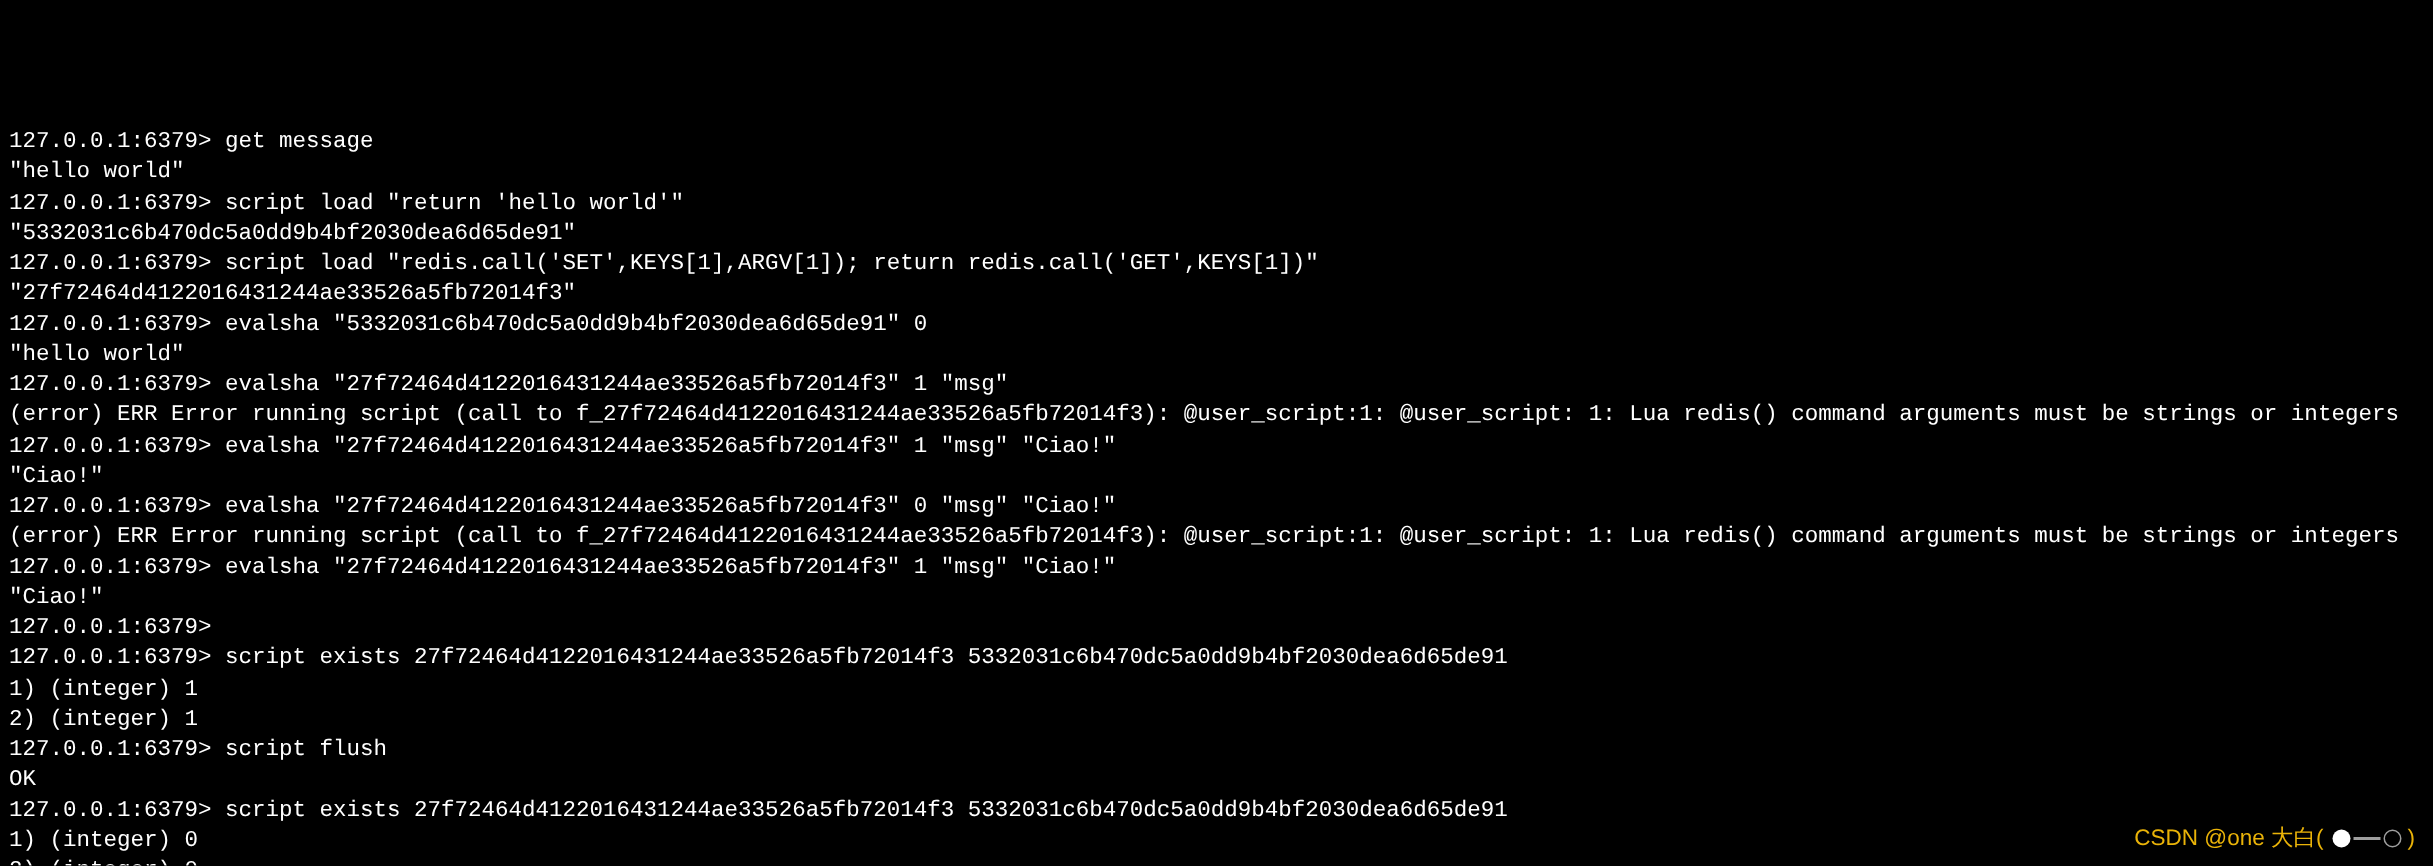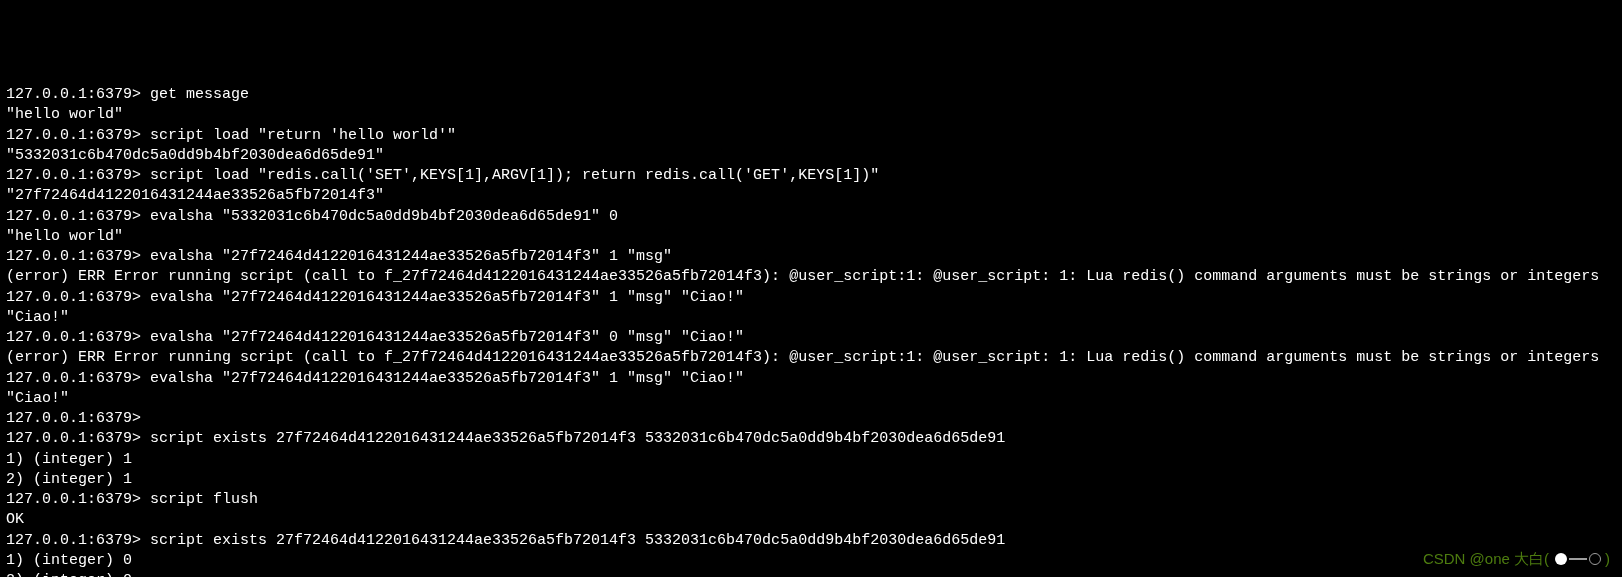--- a/index.html
+++ b/index.html
@@ -23,21 +23,21 @@
     .terminal {
       white-space: pre;
     }
     .line {
       display: block;
     }
     .watermark {
       position: absolute;
       bottom: 8px;
       right: 12px;
-      color: #4d7c0f;
+      color: #eab308;
       font-family: Arial, sans-serif;
       font-size: 15px;
       display: flex;
       align-items: center;
       gap: 4px;
     }
     .toggle {
       display: inline-flex;
       align-items: center;
       gap: 2px;

